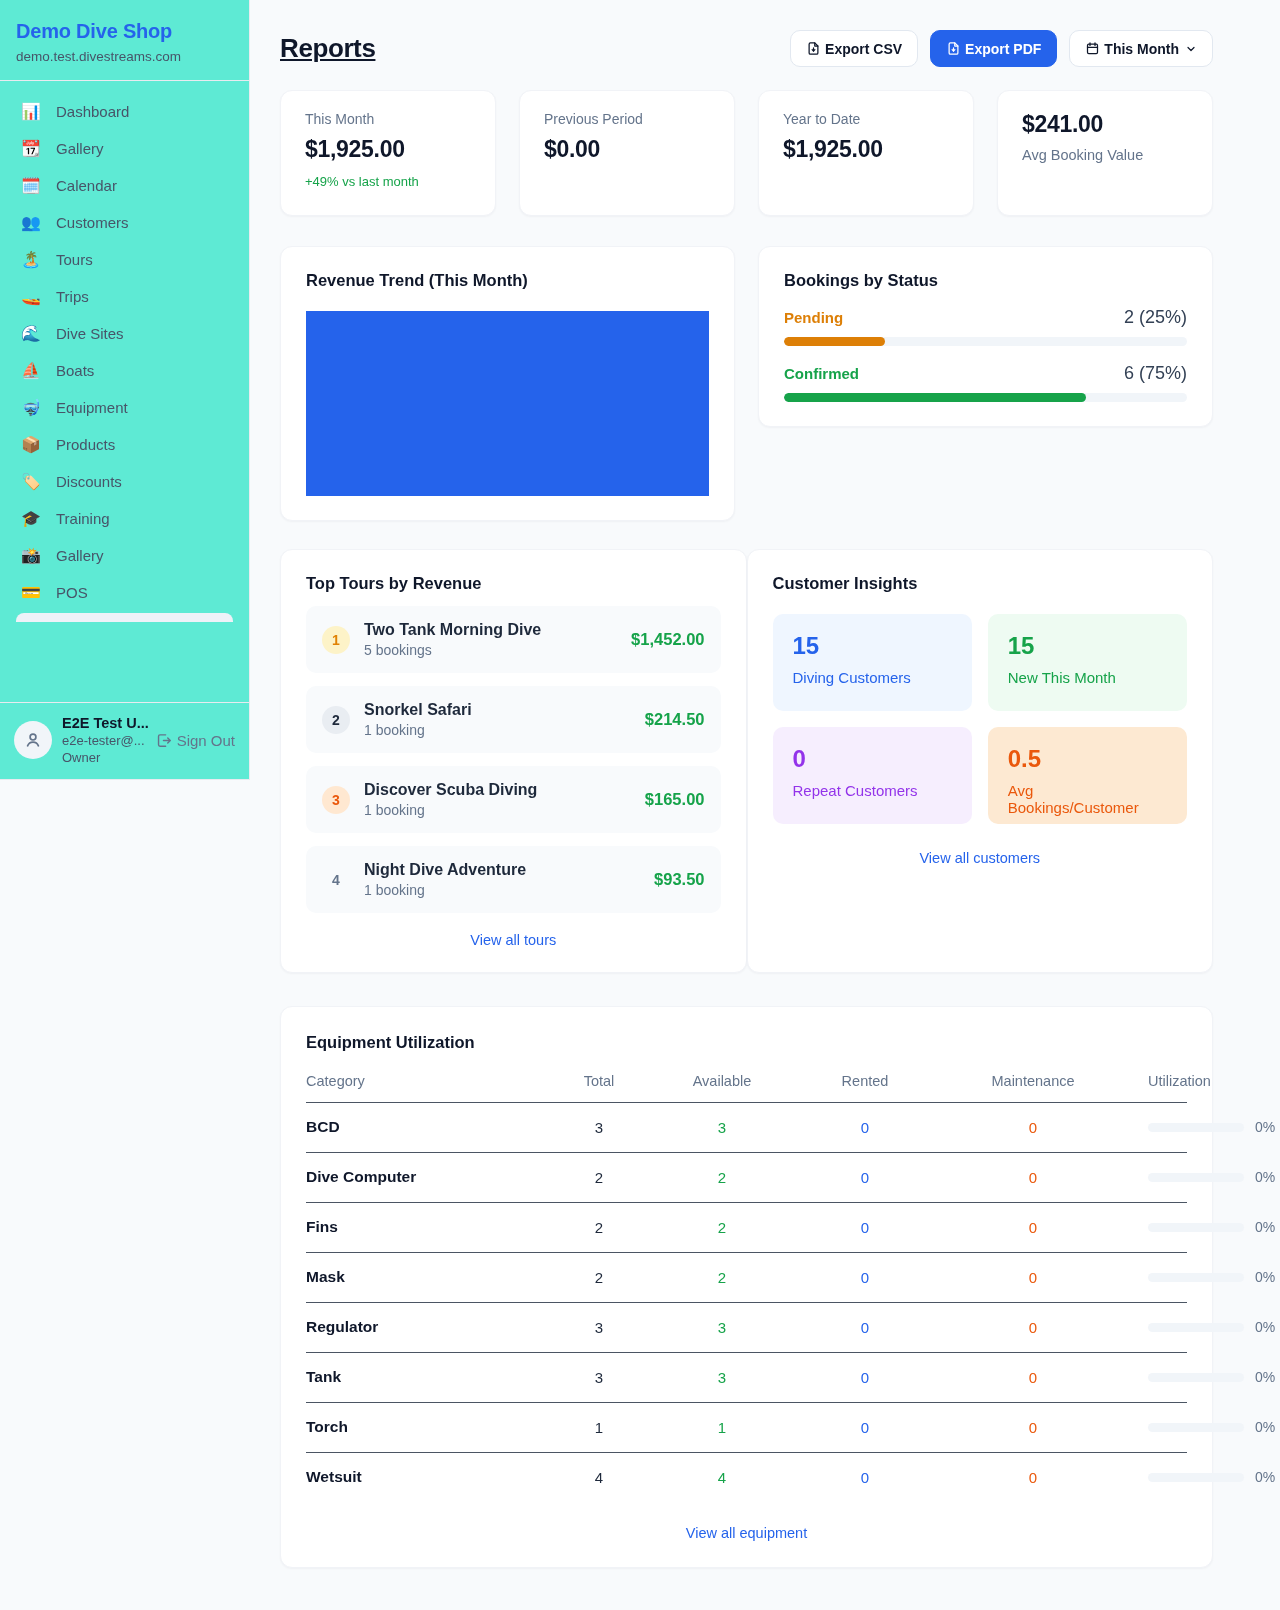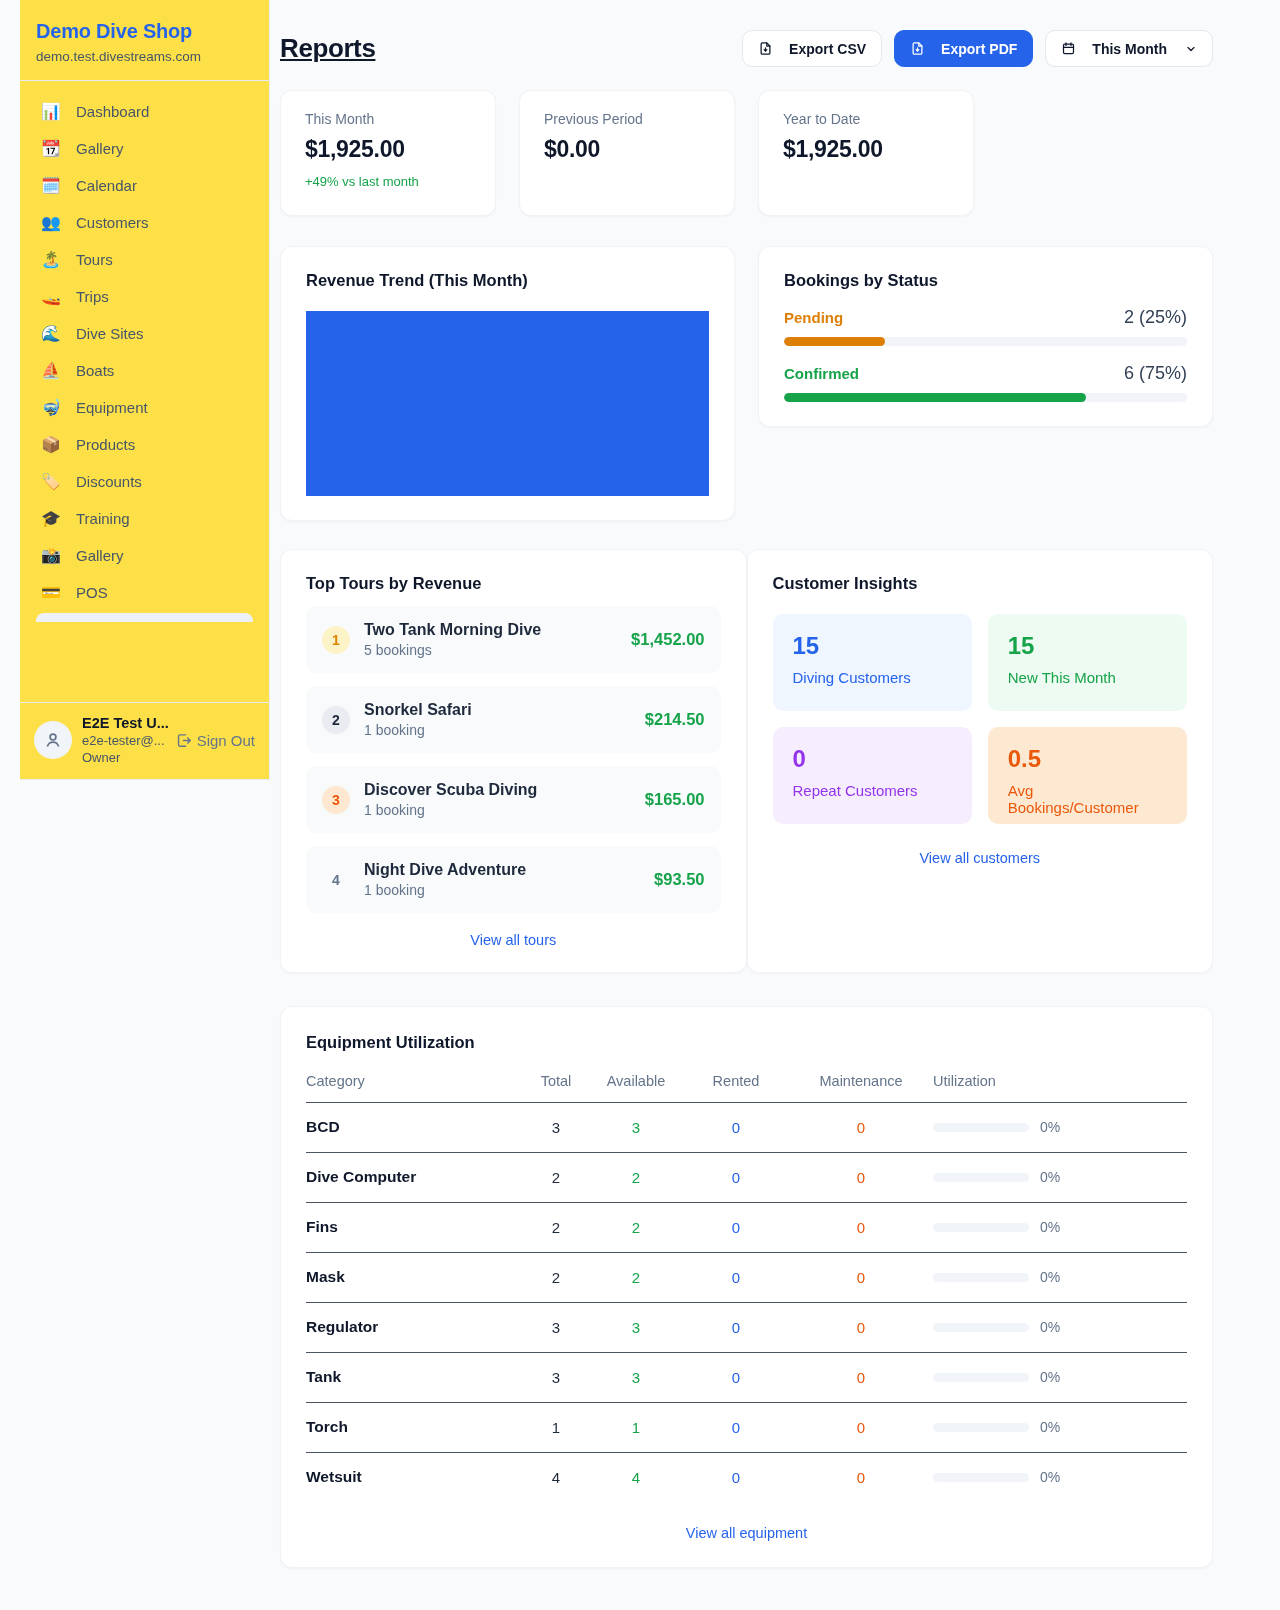--- a/index.html
+++ b/index.html
@@ -9,24 +9,23 @@
     font-family:"Liberation Sans", sans-serif;
     color:#0f172a;
     position:relative;
     overflow:hidden;
   }
 
   
   .sidebar {
     position:absolute; top:0; left:0;
     width:250px; height:780px;
-    background:#fde047;
+    background:#5eead4;
     border-right:1px solid #e8ebf0;
     border-bottom:1px solid #e8ebf0;
-    margin-left:20px;
   }
   .sidebar-header { padding:20px 16px 16px; border-bottom:1px solid #e8ebf0; }
   .shop-name { color:#2563eb; font-size:20px; font-weight:700; letter-spacing:-0.2px; }
   .shop-domain { color:#475569; font-size:13.5px; margin-top:6px; }
   .nav { padding:12px 8px 0; }
   .nav-item {
     display:flex; align-items:center; gap:14px;
     padding:10px 12px; border-radius:8px;
     font-size:15px; color:#475569; cursor:pointer;
   }
@@ -50,21 +49,21 @@
     display:flex; align-items:center; gap:5px;
     color:#64748b; font-size:15px; cursor:pointer; white-space:nowrap;
   }
 
   
   .main { position:absolute; left:250px; top:0; width:1030px; padding:30px 67px 0 30px; }
   .header-row { display:flex; justify-content:space-between; align-items:center; margin-bottom:23px; }
   .page-title { font-size:26px; font-weight:800; letter-spacing:-0.4px;text-decoration:underline; }
   .header-actions { display:flex; gap:12px; }
   .btn {
-    display:inline-flex; align-items:center; gap:16px;
+    display:inline-flex; align-items:center; gap:4px;
     height:37px; padding:0 15px; border-radius:10px;
     border:1px solid #e2e8f0; background:#fff;
     font-size:14px; font-weight:600; color:#0f172a; cursor:pointer;
     font-family:"Liberation Sans", sans-serif;
     justify-content:flex-end;
   }
   .btn-primary { background:#2563eb; border-color:#2563eb; color:#fff; }
   .chev { margin-left:2px; }
 
   .card {
@@ -127,20 +126,21 @@
   .box-orange { background:#fde9d2; color:#ea580c; }
   .insight-grid + .view-link { margin-top:26px; }
 
   
   .equip-card { padding:26px 25px 22px; margin-bottom:40px; }
   .eq-table { margin-top:21px; }
   .eq-row {
     display:grid;
     grid-template-columns:215px 70px 90px 110px 140px 1fr;
     align-items:center;
+    gap:43px;
   }
   .eq-head { padding-bottom:13px; border-bottom:1px solid #4b5563; }
   .eq-head span { font-size:14.5px; color:#64748b; }
   .eq-body { padding:15px 0 16px; border-bottom:1px solid #4b5563; }
   .eq-body:last-of-type { border-bottom:none; }
   .c-cat { font-size:15.5px; font-weight:600; color:#0f172a; }
   .c-num { text-align:center; font-size:15px; }
   .n-total { color:#1e293b; }
   .n-avail { color:#16a34a; }
   .n-rent  { color:#2563eb; }
@@ -298,20 +298,24 @@
       <div class="stat-change">+49% vs last month</div>
     </div>
     <div class="card stat-card">
       <div class="stat-label">Previous Period</div>
       <div class="stat-value">$0.00</div>
     </div>
     <div class="card stat-card">
       <div class="stat-label">Year to Date</div>
       <div class="stat-value">$1,925.00</div>
     </div>
+    <div class="card stat-card value-first">
+      <div class="stat-value">$241.00</div>
+      <div class="stat-label">Avg Booking Value</div>
+    </div>
   </div>
 
   <div class="charts-grid">
     <div class="card panel">
       <div class="panel-title">Revenue Trend (This Month)</div>
       <div class="chart-box" id="revenue-chart" style="display: flex; align-items: flex-end;">
           <div style="flex: 1 1 0%; height: 100%; background: rgb(37, 99, 235);"></div>
         </div>
     </div>
     <div class="card panel">

